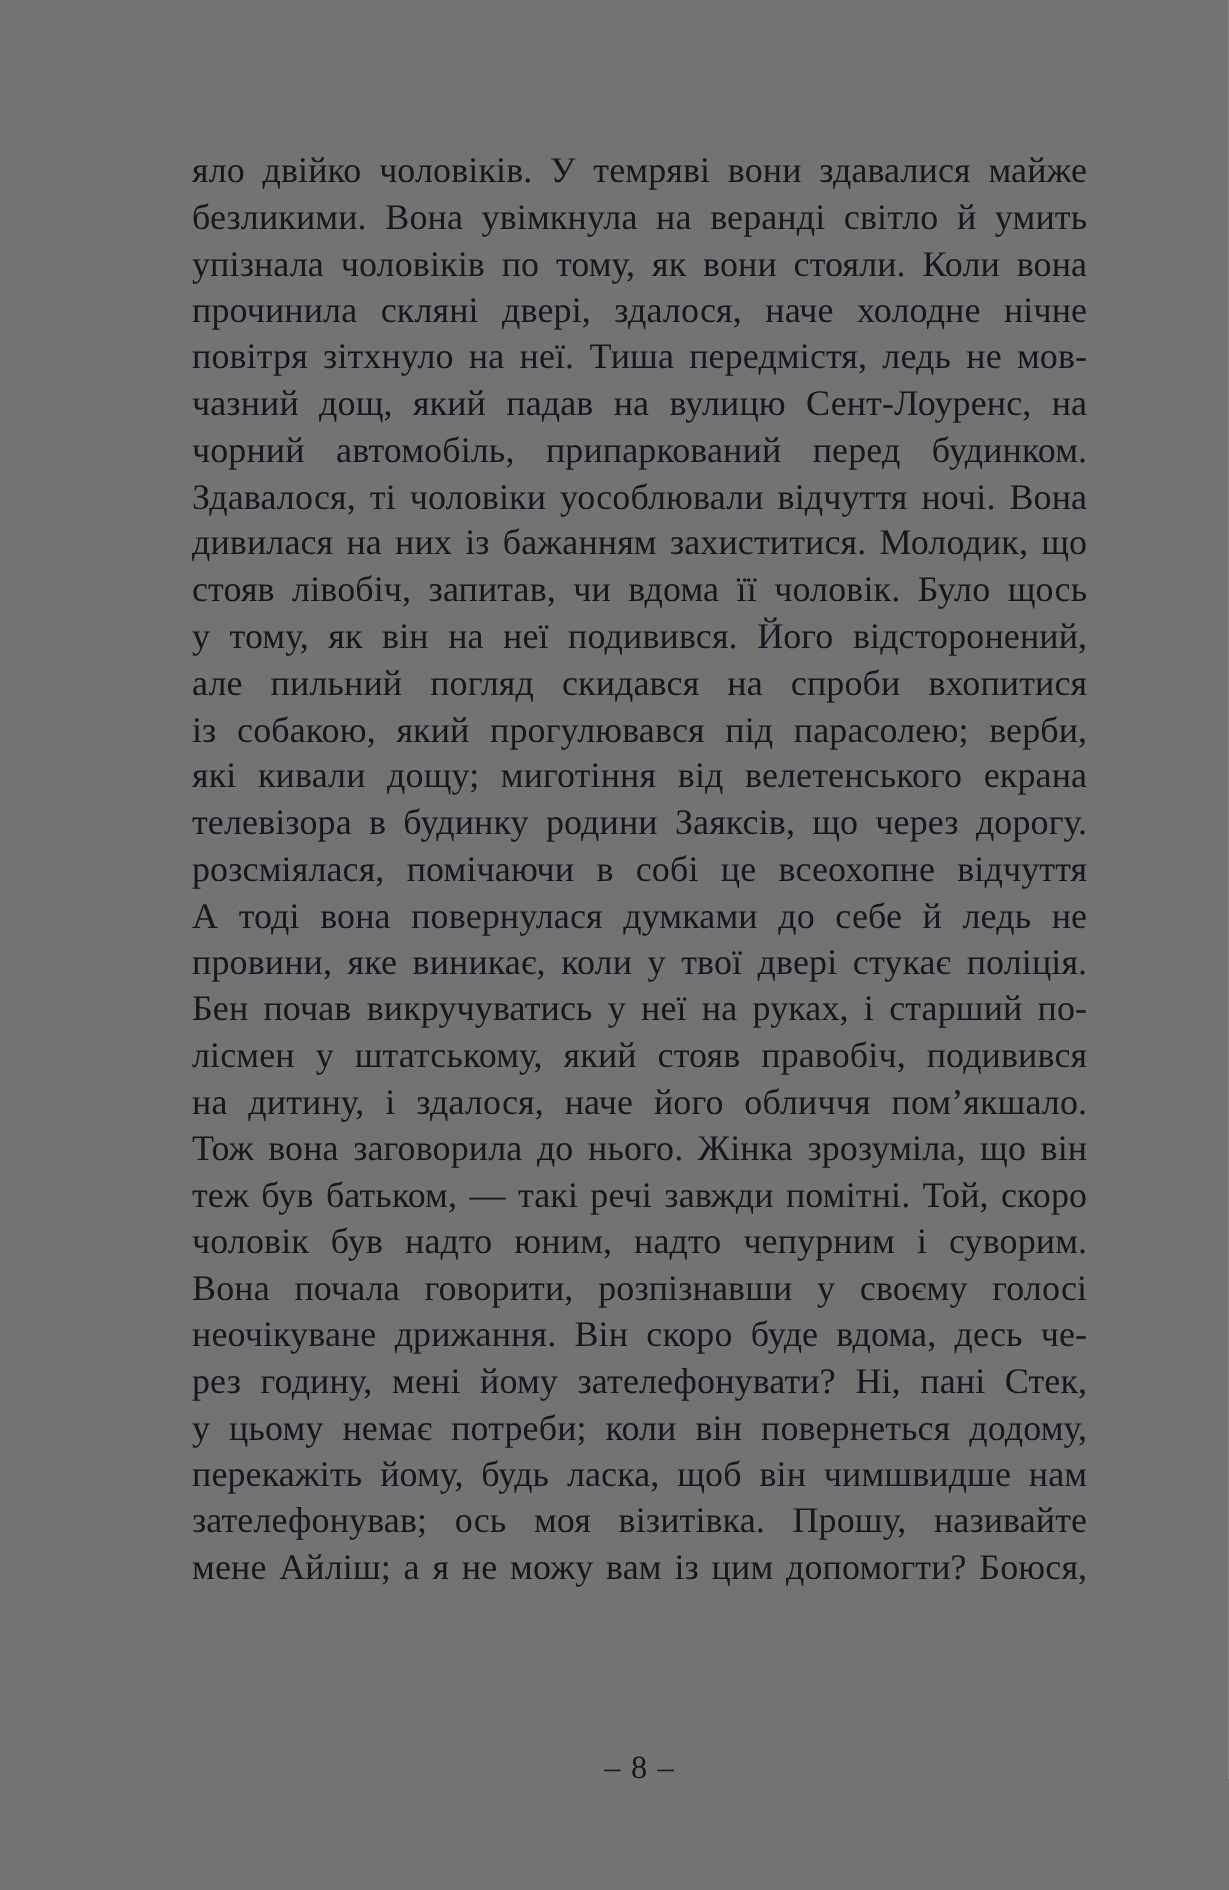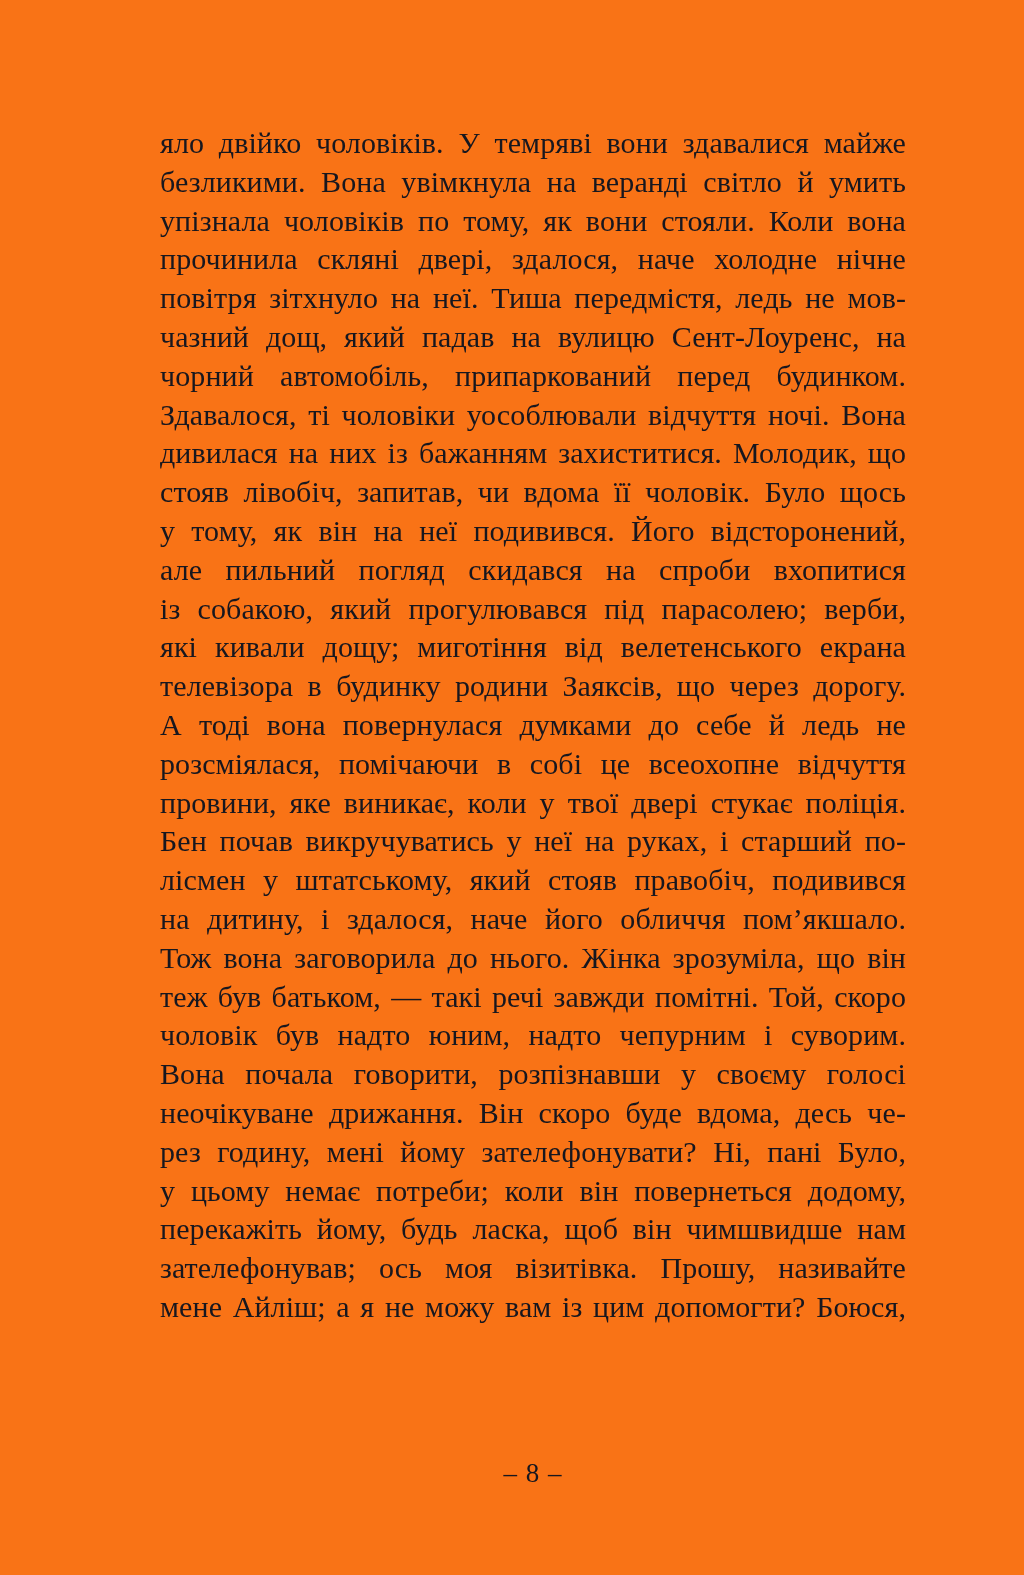--- a/index.html
+++ b/index.html
@@ -42,48 +42,48 @@
     top: 1458px;
     width: 746px;
     text-align: center;
     font-size: 27px;
     letter-spacing: 1px;
   }
 </style>
 </head>
 <body>
 
-<div class="page" style="background: #f97316; color: rgb(23, 23, 31);">
+<div class="page" style="background: #737373; color: rgb(23, 23, 31);">
   <div class="text-block">
       <div class="line">яло двійко чоловіків. У темряві вони здавалися майже</div>
       <div class="line">безликими. Вона увімкнула на веранді світло й умить</div>
       <div class="line">упізнала чоловіків по тому, як вони стояли. Коли вона</div>
       <div class="line">прочинила скляні двері, здалося, наче холодне нічне</div>
       <div class="line">повітря зітхнуло на неї. Тиша передмістя, ледь не мов-</div>
       <div class="line">чазний дощ, який падав на вулицю Сент-Лоуренс, на</div>
       <div class="line">чорний автомобіль, припаркований перед будинком.</div>
       <div class="line">Здавалося, ті чоловіки уособлювали відчуття ночі. Вона</div>
       <div class="line">дивилася на них із бажанням захиститися. Молодик, що</div>
       <div class="line">стояв лівобіч, запитав, чи вдома її чоловік. Було щось</div>
       <div class="line">у тому, як він на неї подивився. Його відсторонений,</div>
       <div class="line">але пильний погляд скидався на спроби вхопитися</div>
       <div class="line">із собакою, який прогулювався під парасолею; верби,</div>
       <div class="line">які кивали дощу; миготіння від велетенського екрана</div>
       <div class="line">телевізора в будинку родини Заяксів, що через дорогу.</div>
+      <div class="line">розсміялася, помічаючи в собі це всеохопне відчуття</div>
       <div class="line">А тоді вона повернулася думками до себе й ледь не</div>
-      <div class="line">розсміялася, помічаючи в собі це всеохопне відчуття</div>
       <div class="line">провини, яке виникає, коли у твої двері стукає поліція.</div>
       <div class="line">Бен почав викручуватись у неї на руках, і старший по-</div>
       <div class="line">лісмен у штатському, який стояв правобіч, подивився</div>
       <div class="line">на дитину, і здалося, наче його обличчя пом’якшало.</div>
       <div class="line">Тож вона заговорила до нього. Жінка зрозуміла, що він</div>
       <div class="line">теж був батьком, — такі речі завжди помітні. Той, скоро</div>
       <div class="line">чоловік був надто юним, надто чепурним і суворим.</div>
       <div class="line">Вона почала говорити, розпізнавши у своєму голосі</div>
       <div class="line">неочікуване дрижання. Він скоро буде вдома, десь че-</div>
-      <div class="line">рез годину, мені йому зателефонувати? Ні, пані Було,</div>
+      <div class="line">рез годину, мені йому зателефонувати? Ні, пані Стек,</div>
       <div class="line">у цьому немає потреби; коли він повернеться додому,</div>
       <div class="line">перекажіть йому, будь ласка, щоб він чимшвидше нам</div>
       <div class="line">зателефонував; ось моя візитівка. Прошу, називайте</div>
       <div class="line">мене Айліш; а я не можу вам із цим допомогти? Боюся,</div>
     </div>
   <div class="page-number">– 8 –</div>
 </div>
 
 </body></html>

